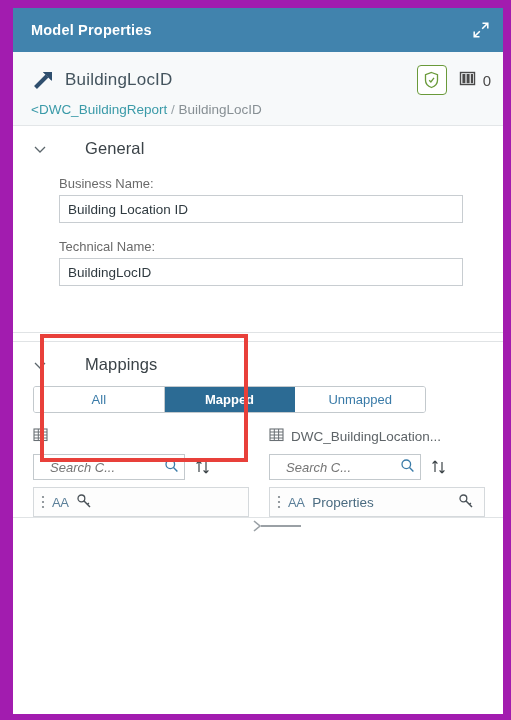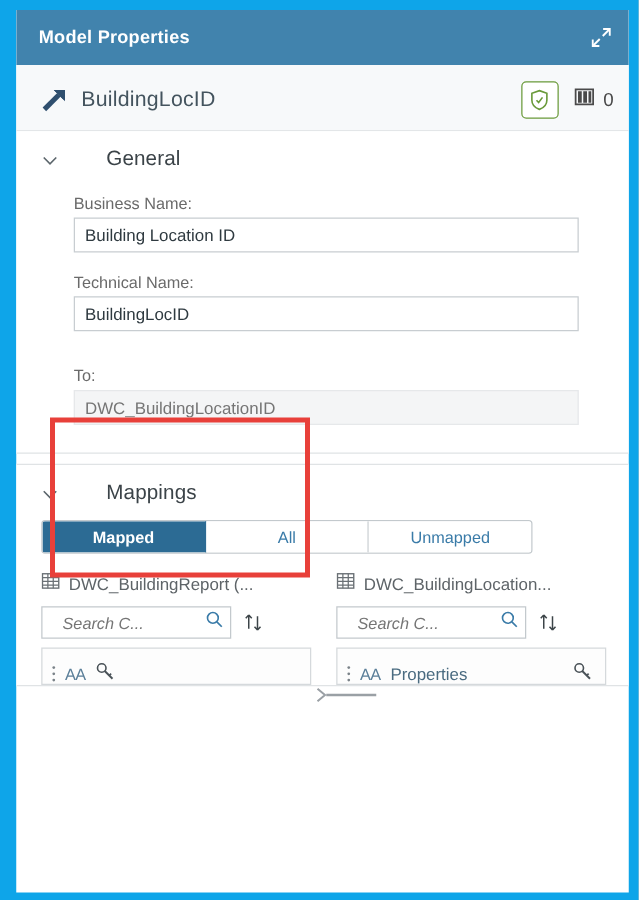--- a/index.html
+++ b/index.html
@@ -5,21 +5,21 @@
   * { box-sizing: border-box; margin: 0; padding: 0; }
   html, body {
     width: 511px; height: 720px;
     background: #c8c8c8;
     font-family: "Liberation Sans", sans-serif;
     overflow: hidden;
   }
   .root {
     position: relative;
     width: 511px; height: 720px;
-    background: #0ea5e9;
+    background: #a21caf;
   }
 
   
   .panel {
     position: absolute;
     left: 13px; top: 8px;
     width: 490px; height: 706px;
     background: #ffffff;
     overflow: hidden;
   }
@@ -210,21 +210,21 @@
     font-style: italic;
     color: #8a9095;
     font-family: "Liberation Sans", sans-serif;
     background: transparent;
     min-width: 0;
   }
   .sort-btn { width: 18px; height: 18px; cursor: pointer; flex: 0 0 18px; }
 
   .map-item {
     display: flex;
-    align-items: flex-end;
+    align-items: center;
     height: 30px;
     border: 1px solid #d5d9dc;
     background: #fdfdfd;
     padding: 0 8px 0 4px;
     cursor: pointer;
   }
   .dots { width: 10px; flex: 0 0 10px; display: flex; justify-content: center; }
   .aa {
     font-size: 13px;
     color: #5b7f99;
@@ -300,20 +300,25 @@
                 <rect x="1.5" y="2.5" width="14" height="12" fill="none" stroke="#4a4a4a" stroke-width="1.4"></rect>
                 <rect x="3.4" y="4" width="3" height="9.2" fill="#4a4a4a"></rect>
                 <rect x="7.6" y="4" width="3" height="9.2" fill="#4a4a4a"></rect>
                 <rect x="11.8" y="4" width="2.2" height="9.2" fill="#4a4a4a"></rect>
               </svg>
             </span>
             <span class="count-num">0</span>
           </div>
         </div>
       </div>
+      <div class="breadcrumb">
+        <span class="bc-link">&lt;DWC_BuildingReport</span>
+        <span class="bc-sep">/</span>
+        <span class="bc-cur">BuildingLocID</span>
+      </div>
     </div>
 
     <div class="section">
       <div class="sec-head">
         <span class="chev">
           <svg width="14" height="14" viewBox="0 0 14 14">
             <path d="M2 5 L7 10 L12 5" fill="none" stroke="#5c666c" stroke-width="1.3"></path>
           </svg>
         </span>
         <span class="sec-title">General</span>
@@ -327,54 +332,49 @@
         <div class="field-spacer"></div>
 
         <div class="field">
           <label class="field-label">Technical Name:</label>
           <input class="field-input" type="text" value="BuildingLocID" style="">
         </div>
         <div class="field-spacer"></div>
 
         <div class="field-spacer"></div>
 
-        <div class="field">
-          <label class="field-label">To:</label>
-          <input class="field-input readonly" type="text" readonly="" placeholder="DWC_BuildingLocationID" style="">
-        </div>
       </div>
     </div>
 
     <div class="section gapped">
       <div class="sec-head">
         <span class="chev">
           <svg width="14" height="14" viewBox="0 0 14 14">
             <path d="M2 5 L7 10 L12 5" fill="none" stroke="#5c666c" stroke-width="1.3"></path>
           </svg>
         </span>
         <span class="sec-title">Mappings</span>
       </div>
 
       <div class="segmented">
+        <div class="seg">All</div>
         <div class="seg active">Mapped</div>
-        <div class="seg">All</div>
         <div class="seg">Unmapped</div>
       </div>
 
       <div class="cols">
 
         <div class="col">
           <div class="col-head">
             <span>
               <svg width="15" height="15" viewBox="0 0 15 15">
                 <rect x="1" y="2" width="13" height="11.5" fill="none" stroke="#6a7075" stroke-width="1.1"></rect>
                 <path d="M5.3 2 V13.5 M9.6 2 V13.5 M1 5 H14 M1 8 H14 M1 11 H14" stroke="#6a7075" stroke-width="1"></path>
               </svg>
             </span>
-            <span class="col-head-text">DWC_BuildingReport (...</span>
           </div>
           <div class="search-row">
             <div class="search-box">
               <input class="search-input" type="text" placeholder="Search C..." style="">
               <span>
                 <svg width="15" height="15" viewBox="0 0 15 15">
                   <circle cx="6.3" cy="6.3" r="4.3" fill="none" stroke="#3a7ba8" stroke-width="1.3"></circle>
                   <path d="M9.5 9.5 L13.4 13.4" stroke="#3a7ba8" stroke-width="1.4"></path>
                 </svg>
               </span>

